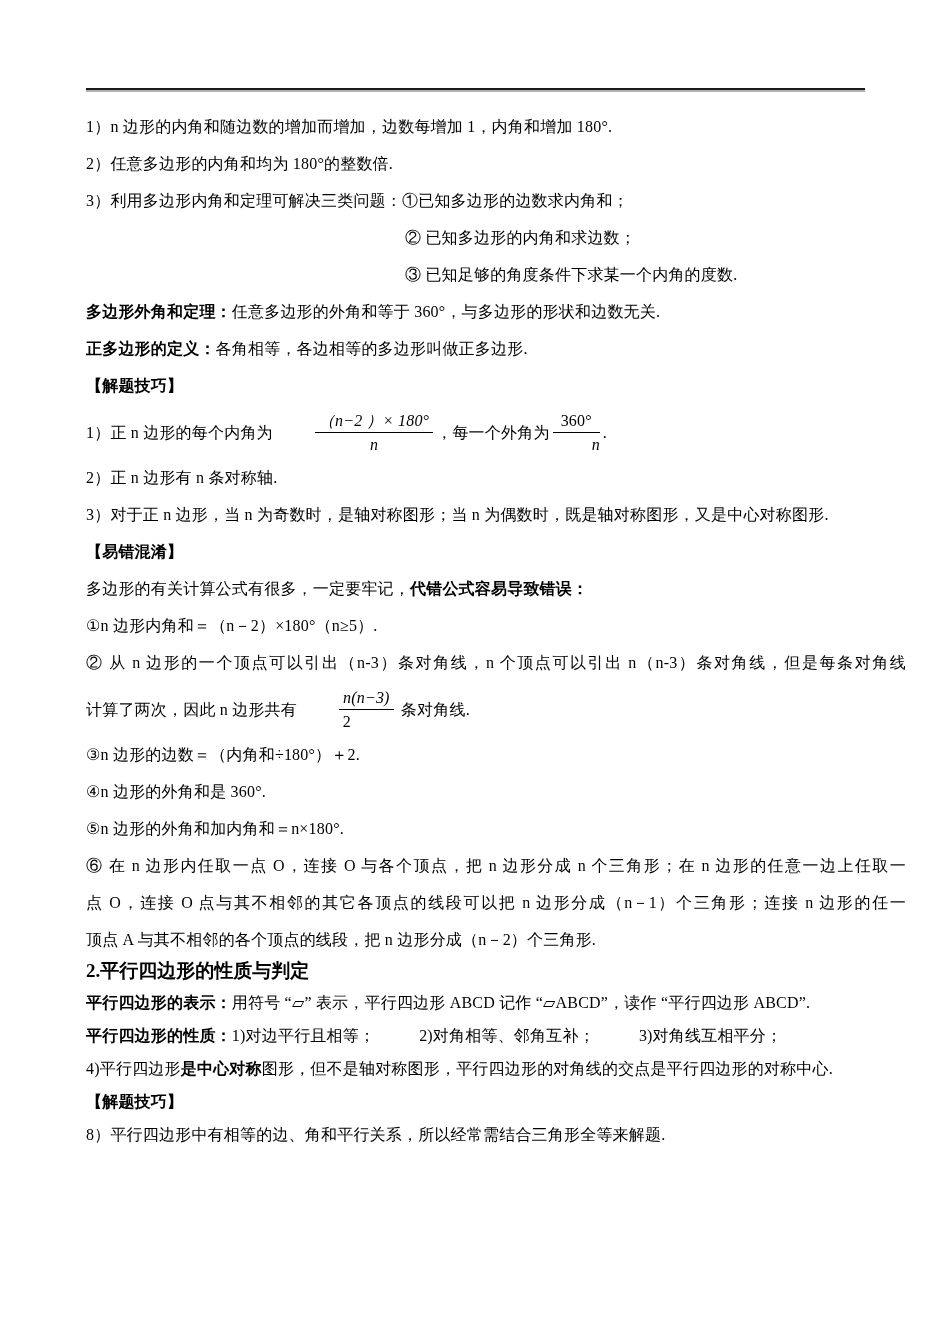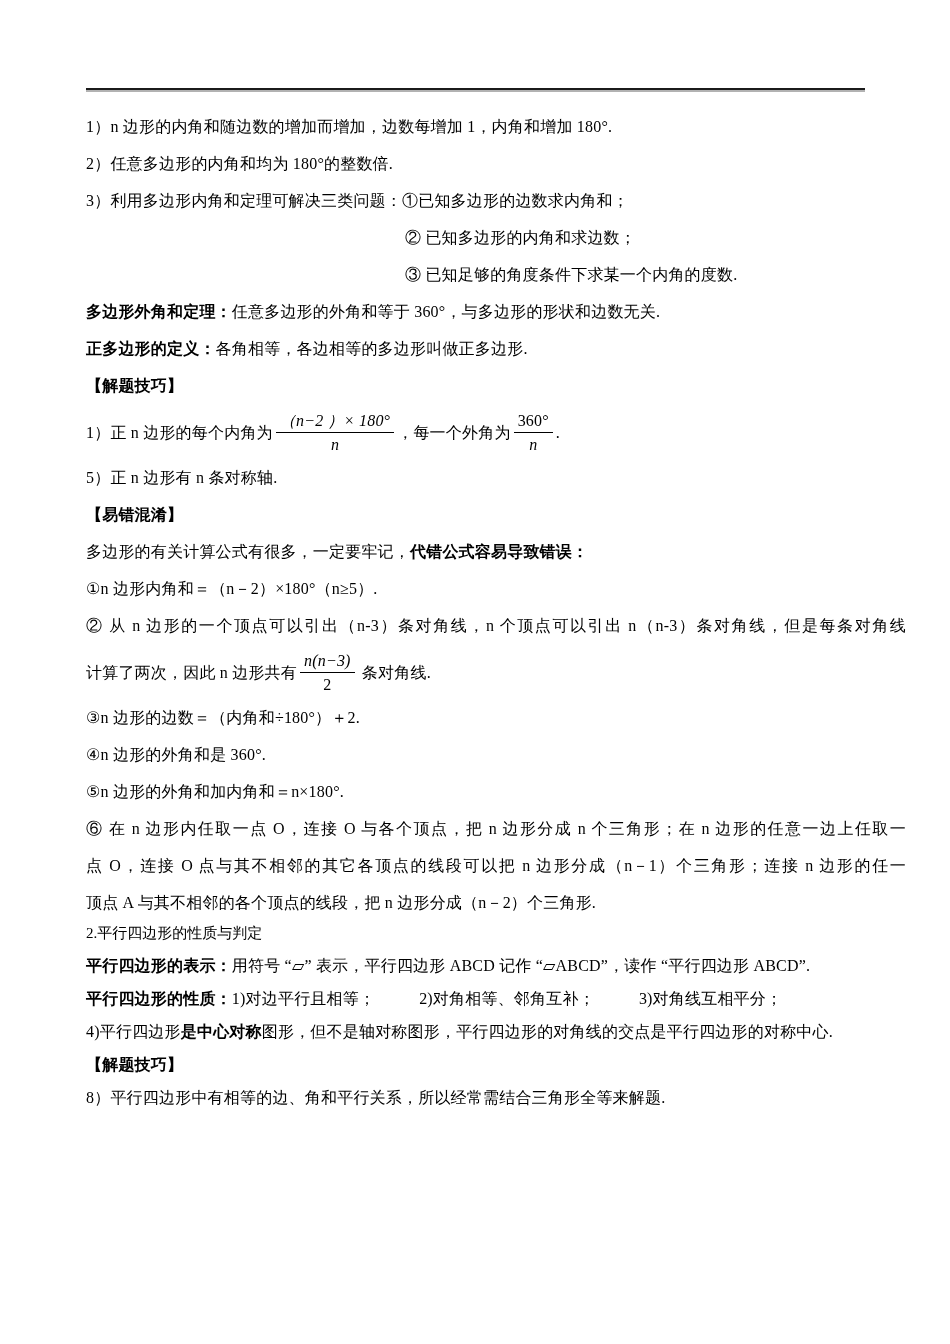--- a/index.html
+++ b/index.html
@@ -20,35 +20,35 @@
   .ln {
     font-size: 16px; line-height: 19px;
     letter-spacing: 0.2px;
     margin: 0 0 18px 0;
     white-space: nowrap;
   }
   .lnB { margin-bottom: 14px; }
   .indent { padding-left: 319px; }
   .bold { font-weight: bold; }
   .sec-heading {
-    font-size: 15px; line-height: 23px;
-    font-weight: normal;
+    font-size: 19px; line-height: 23px;
+    font-weight: bold;
     margin: 0 0 11px 0;
   }
   .tight { margin-bottom: 10px; }
   .formula { margin: 10px 0 12px 0; }
   .frac {
     display: inline-block; vertical-align: middle;
     text-align: center; margin: 0 3px;
     transform: translateY(-2px);
     white-space: nowrap;
   }
   .frac .num { display: block; border-bottom: 1px solid #000; padding: 0 4px 2px 4px; line-height: 19px; }
   .frac .den { display: block; padding-top: 2px; line-height: 19px; }
-  .mathit { font-style: italic; }
+  .mathit { font-style: italic; margin-left: 39px; }
   .props-item { margin-right: 44px; }
   .just { text-align: justify; text-align-last: justify; white-space: normal; }
 </style>
 </head>
 <body>
 
 <div class="page">
 
   <div class="top-rule"></div>
 
@@ -61,21 +61,22 @@
   <p class="ln"><span class="bold">多边形外角和定理：</span><span>任意多边形的外角和等于 360°，与多边形的形状和边数无关.</span></p>
 
   <p class="ln"><span class="bold">正多边形的定义：</span><span>各角相等，各边相等的多边形叫做正多边形.</span></p>
 
   <p class="ln bold">【解题技巧】</p>
 
   <p class="ln formula">
     <span>1）正 n 边形的每个内角为</span><span class="frac"><span class="num mathit">（n−2 ）× 180°</span><span class="den mathit">n</span></span><span>，每一个外角为</span><span class="frac"><span class="num">360°</span><span class="den mathit">n</span></span><span>.</span>
   </p>
 
-  <p class="ln">5）正 n 边形有 n 条对称轴.</p>
+  <p class="ln">2）正 n 边形有 n 条对称轴.</p>
+  <p class="ln">3）对于正 n 边形，当 n 为奇数时，是轴对称图形；当 n 为偶数时，既是轴对称图形，又是中心对称图形.</p>
 
   <p class="ln bold">【易错混淆】</p>
 
   <p class="ln"><span>多边形的有关计算公式有很多，一定要牢记，</span><span class="bold">代错公式容易导致错误：</span></p>
 
   <p class="ln">①n 边形内角和＝（n－2）×180°（n≥5）.</p>
   <p class="ln just">② 从 n 边形的一个顶点可以引出（n-3）条对角线，n 个顶点可以引出 n（n-3）条对角线，但是每条对角线</p>
 
   <p class="ln formula">
     <span>计算了两次，因此 n 边形共有</span><span class="frac"><span class="num mathit">n(n−3)</span><span class="den">2</span></span><span> 条对角线.</span>

